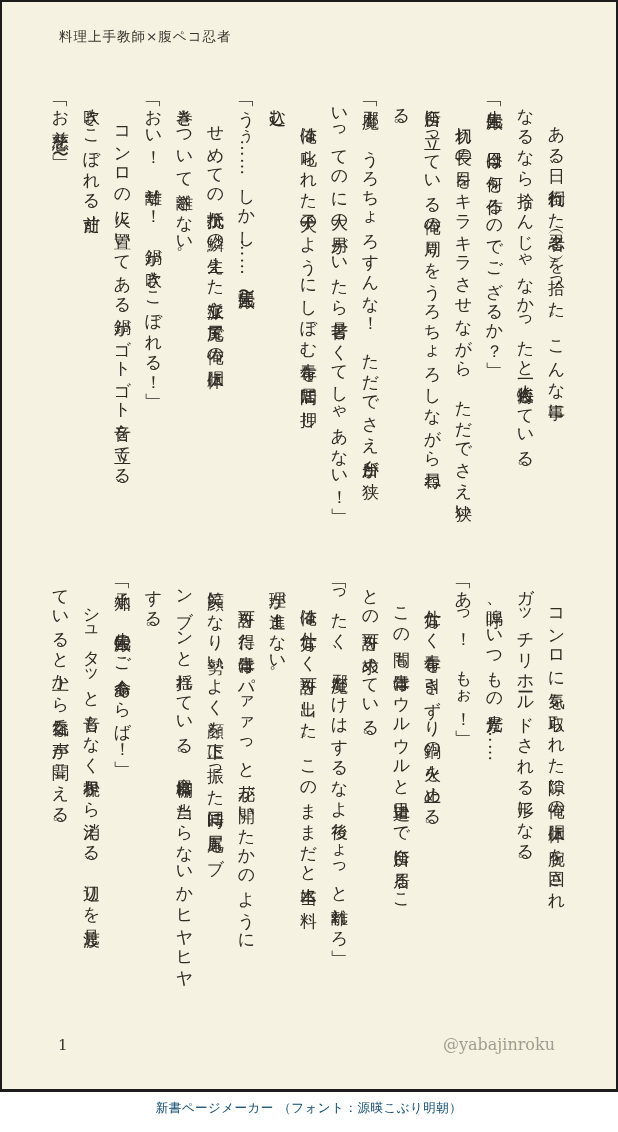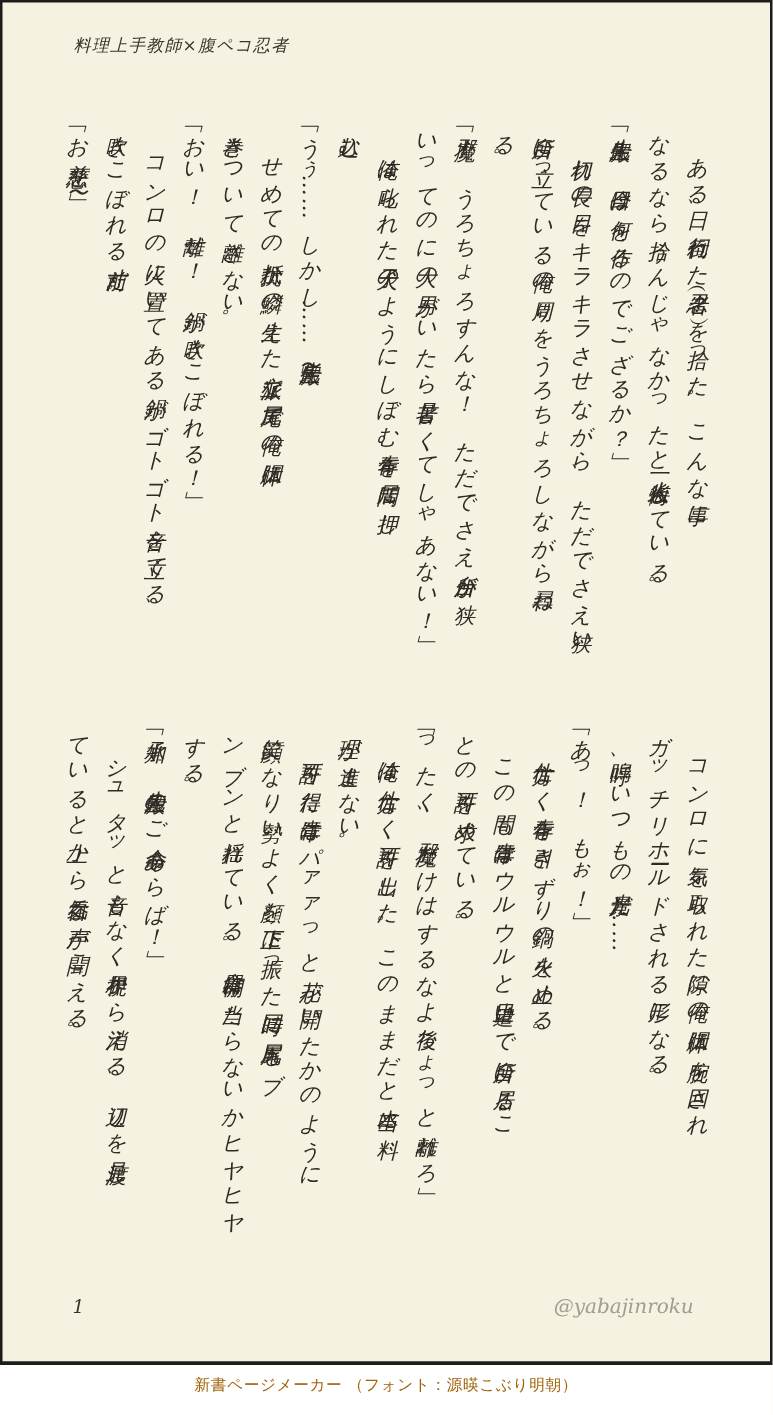--- a/index.html
+++ b/index.html
@@ -13,21 +13,20 @@
   .page-card {
     position: absolute;
     left: 0;
     top: 0;
     width: 618px;
     height: 1092px;
     box-sizing: border-box;
     background: #f6f2e1;
     border: 2px solid #1c1c1c;
     border-bottom-width: 3px;
-    font-style: italic;
   }
   .header-title {
     position: absolute;
     left: 57px;
     top: 26px;
     font-size: 13.5px;
     letter-spacing: 1px;
     color: #37332b;
   }
   .vtext {
@@ -60,21 +59,21 @@
     text-align: right;
   }
   .footer-caption {
     position: absolute;
     left: 0;
     top: 1100px;
     width: 618px;
     text-align: center;
     font-size: 12.5px;
     letter-spacing: 0.5px;
-    color: #a16207;
+    color: #0c4a6e;
   }
 </style>
 </head>
 <body>
 
 <div class="page-card">
   <div class="header-title">料理上手教師×腹ペコ忍者</div>
 
   <div class="vtext block1">
       <div class="tline">　ある日、行倒れた忍者（？）を拾った。こんな事に</div>

